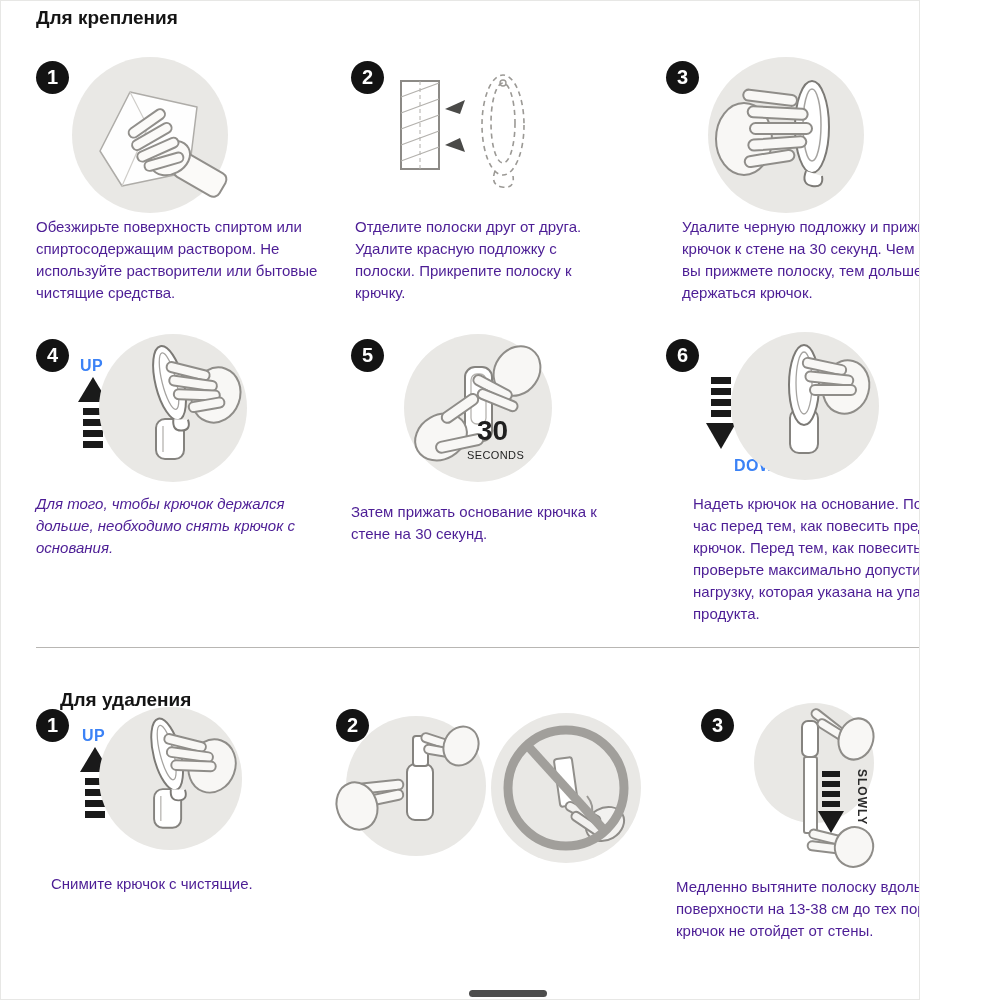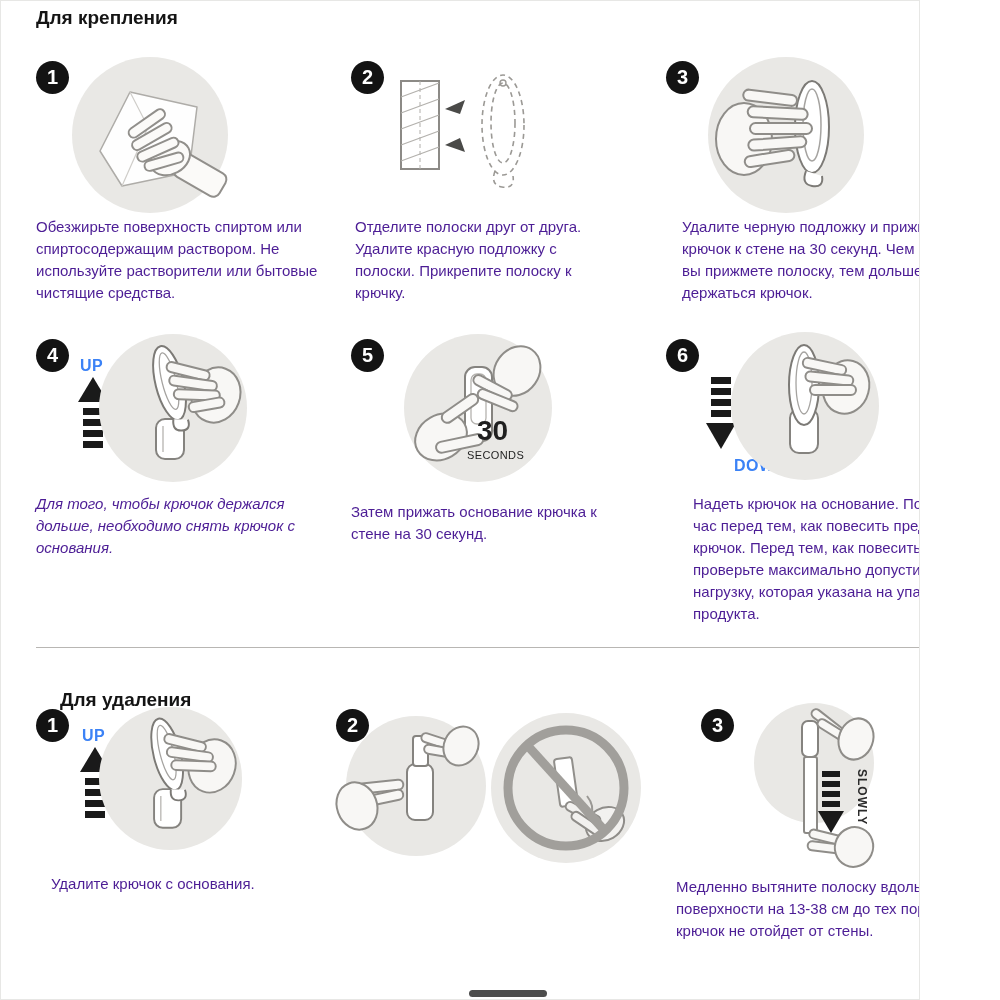--- a/index.html
+++ b/index.html
@@ -219,21 +219,21 @@
         <ellipse cx="72" cy="48" rx="7" ry="29" fill="none" stroke="#a5a3a0" stroke-width="1.3"></ellipse>
         <path d="M67,86 q-4,11 5,13 q10,2 9,-9"></path>
       </g>
       <g fill="#f8f7f5" stroke="#8f8d89" stroke-width="2">
         <ellipse cx="118" cy="62" rx="24" ry="28" transform="rotate(20 118 62)"></ellipse>
         <rect x="70" y="28" width="44" height="10" rx="5" transform="rotate(14 70 28)"></rect>
         <rect x="72" y="42" width="48" height="10" rx="5" transform="rotate(8 72 42)"></rect>
         <rect x="76" y="56" width="46" height="10" rx="5" transform="rotate(2 76 56)"></rect>
       </g>
     </svg>
-    <p class="desc" style="left:15px; top:172px; width:280px;">Удалите крючок с основания.</p>
+    <p class="desc" style="left:15px; top:172px; width:280px;">Снимите крючок с чистящие.</p>
   </div>
 
   <div class="step" style="left:320px; top:700px; width:335px; height:300px;">
     <div class="badge" style="left:15px; top:8px;">
         <span>2</span>
       </div>
     <svg style="left:0; top:5px;" width="330" height="165" viewBox="0 0 330 165">
       <circle cx="95" cy="80" r="70" fill="#e9e8e5"></circle>
       <circle cx="245" cy="82" r="75" fill="#e9e8e5"></circle>
       <g fill="#ffffff" stroke="#85837f" stroke-width="2">

